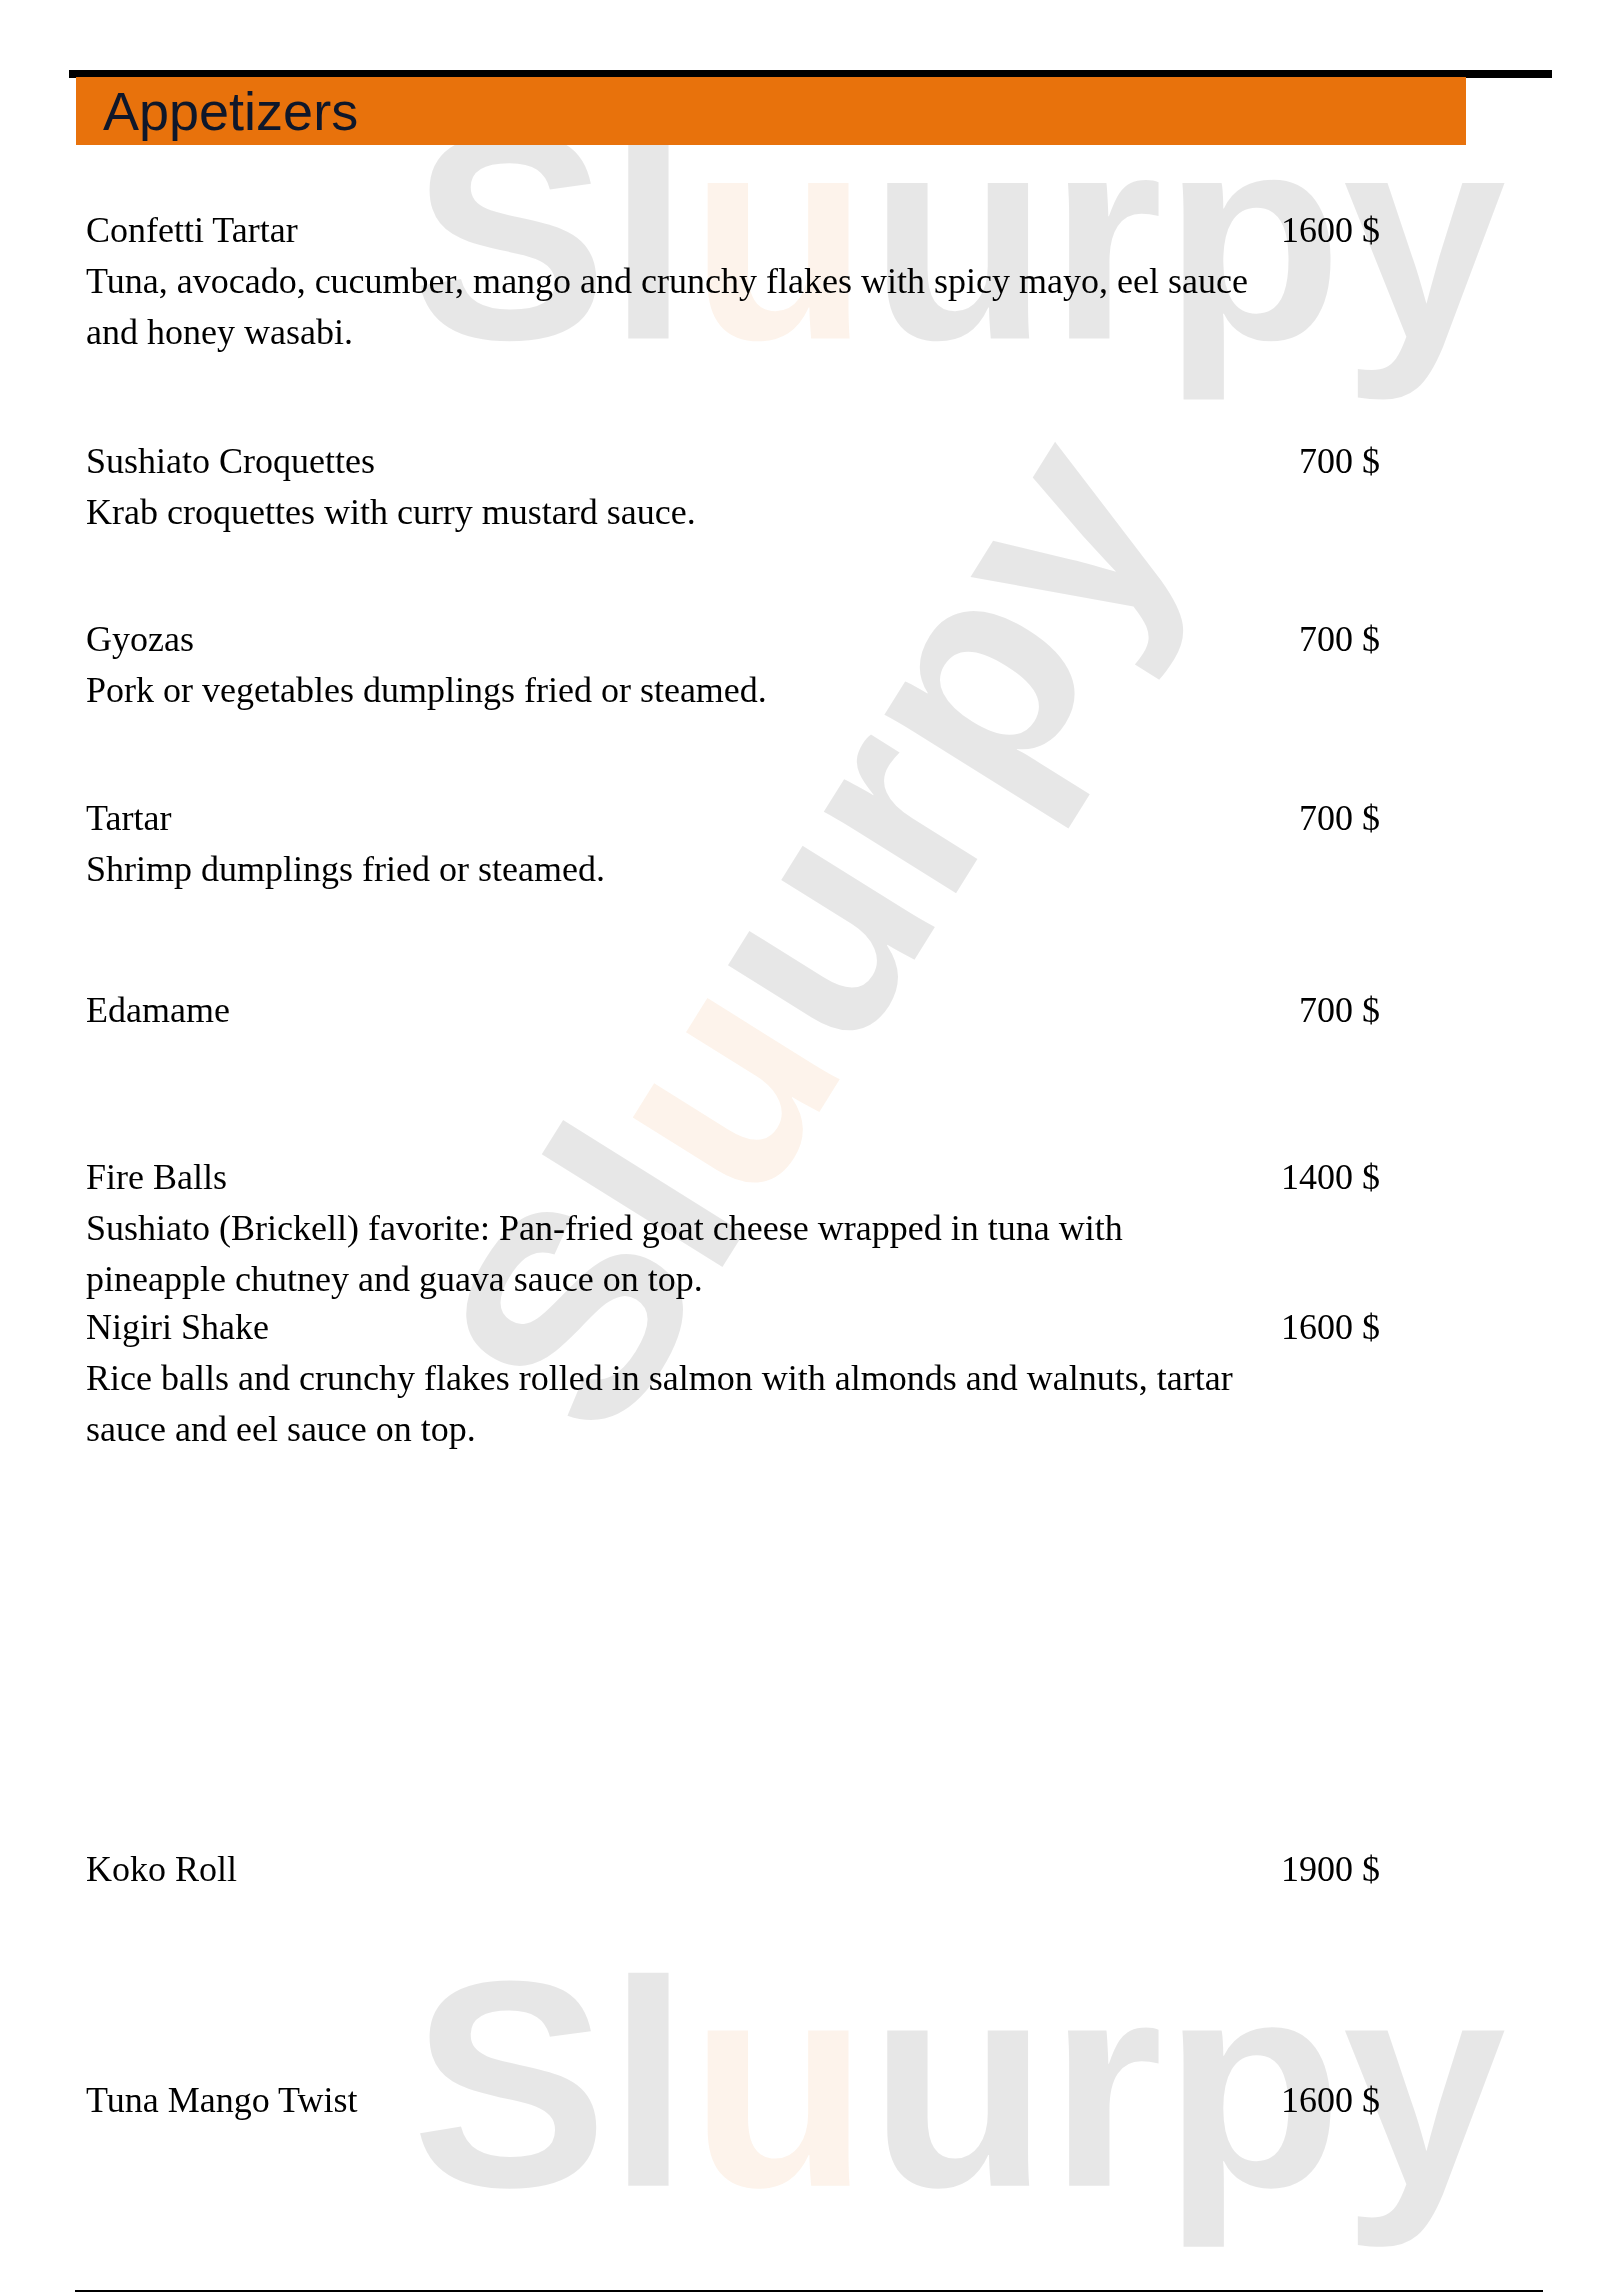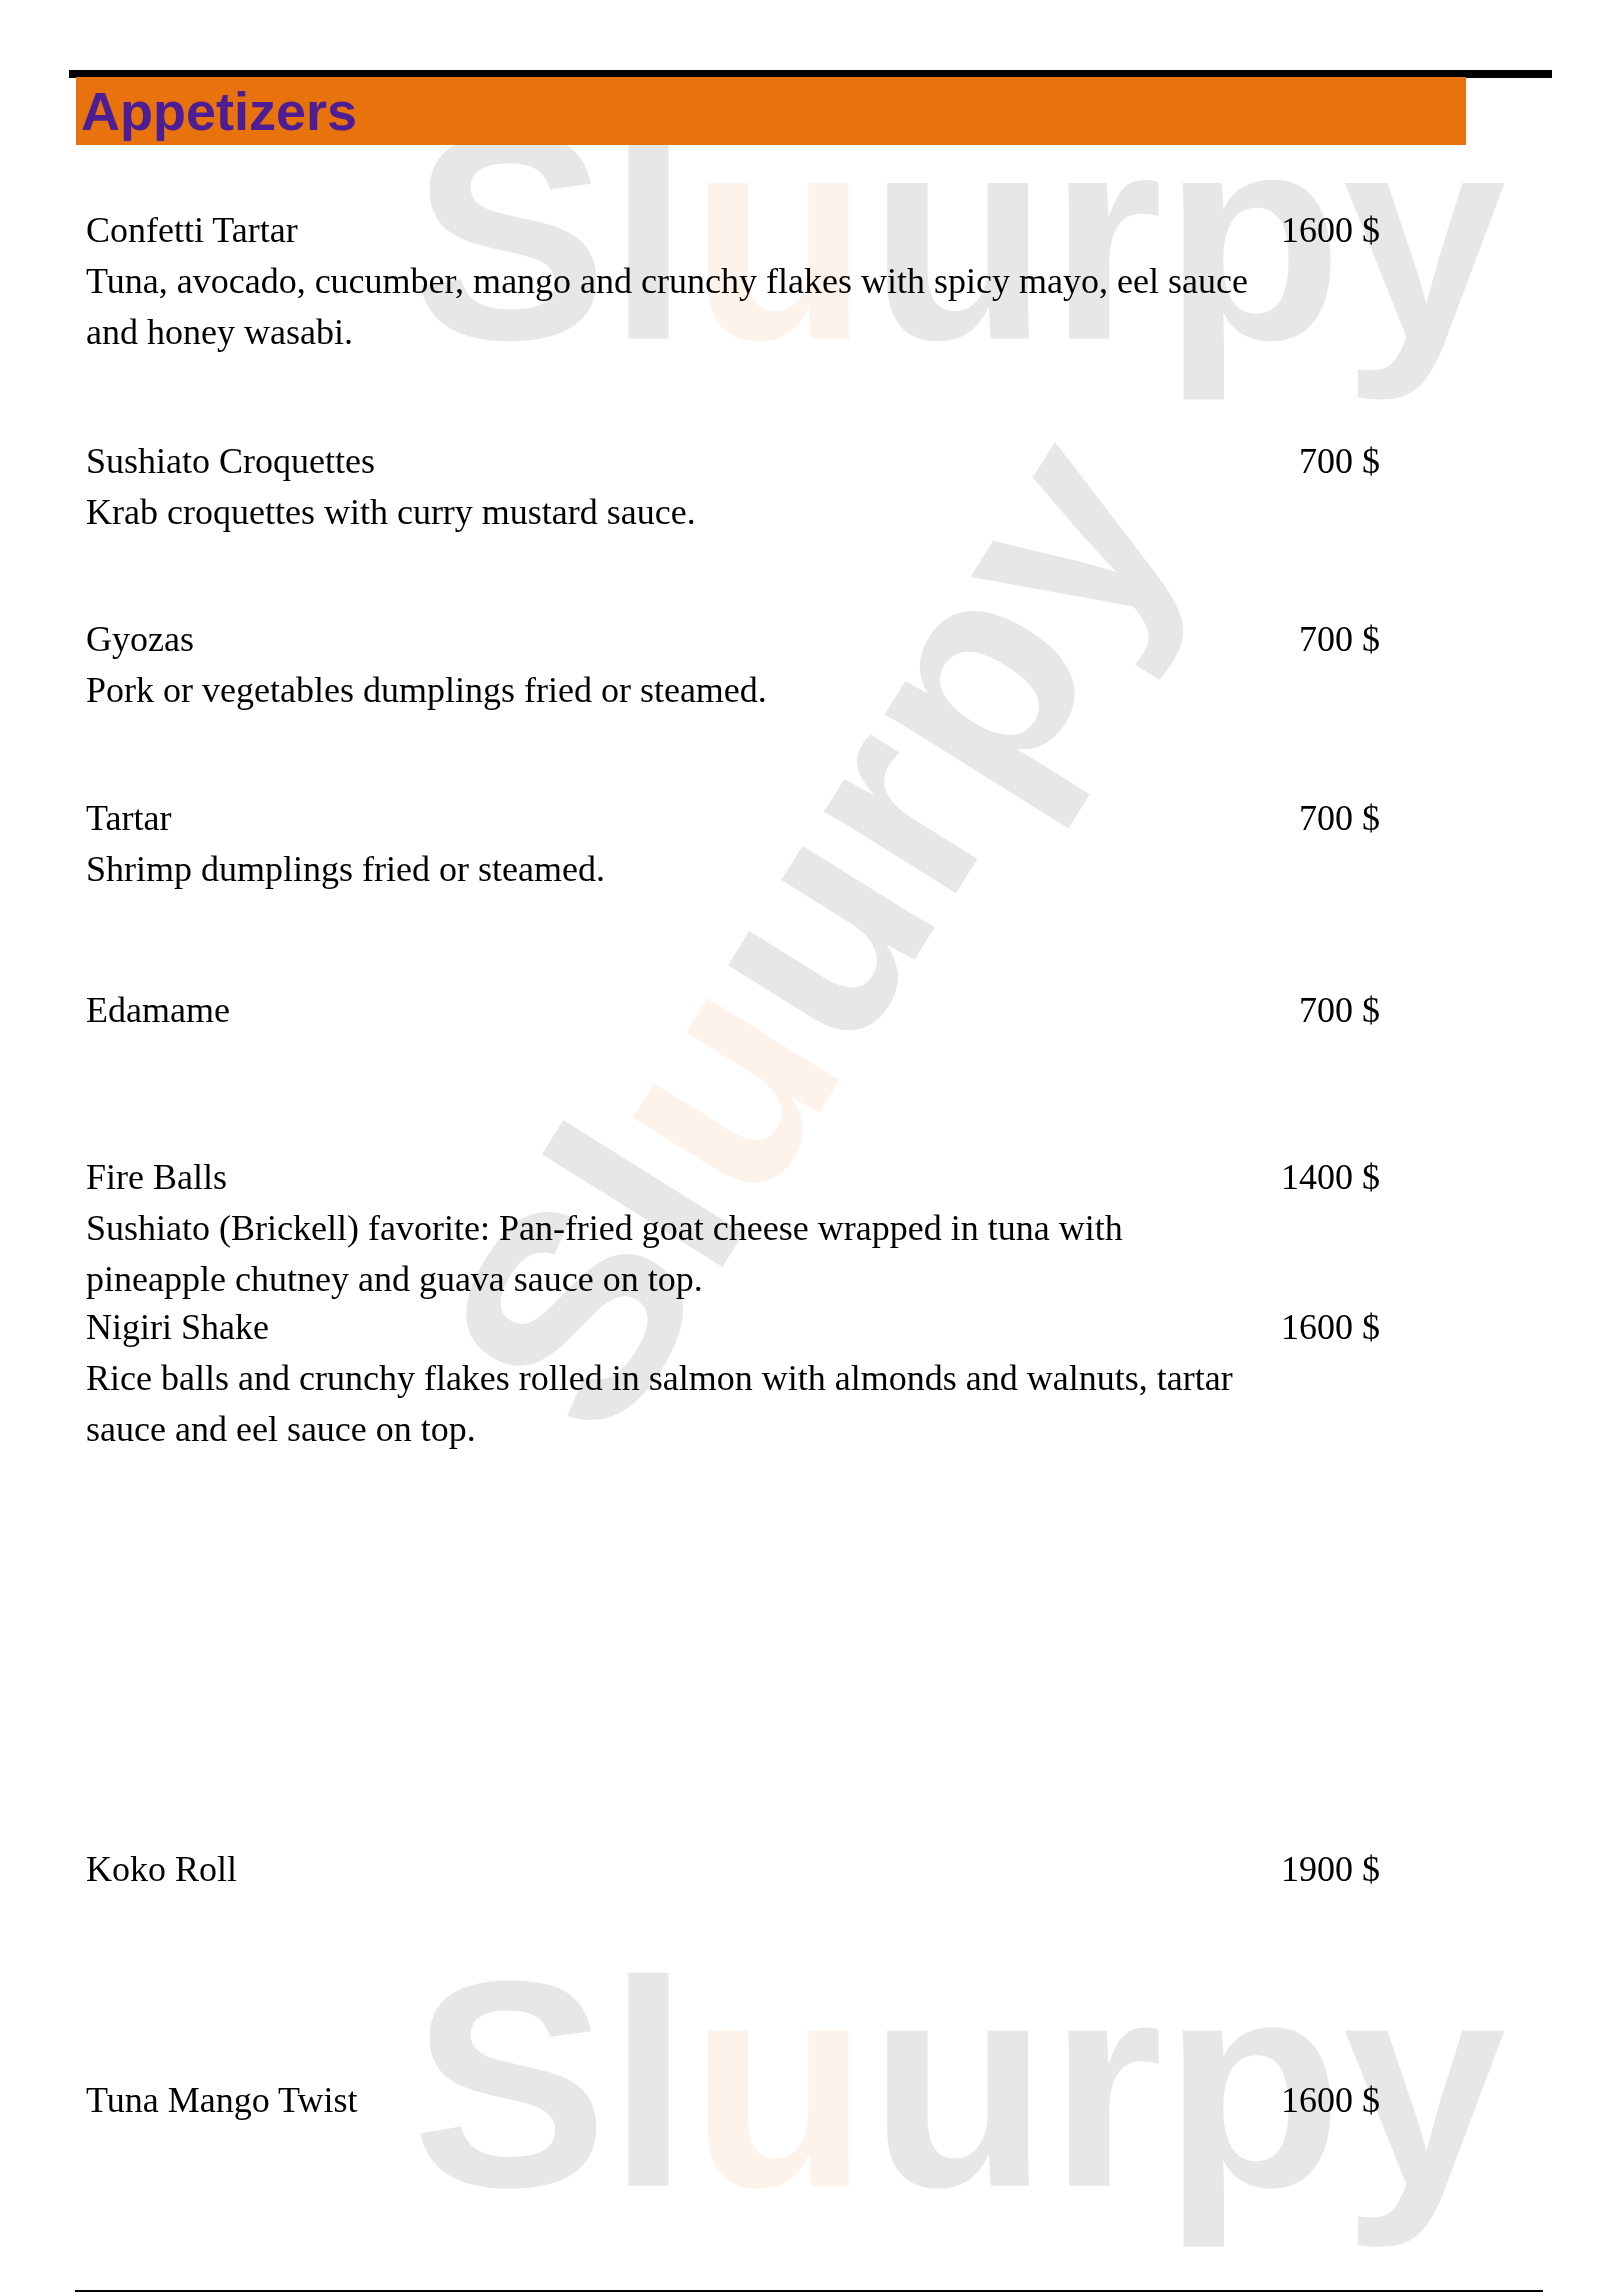--- a/index.html
+++ b/index.html
@@ -1,21 +1,21 @@
 <!DOCTYPE html>
 <html><head>
 <meta charset="utf-8">
 <style>
   html, body { margin:0; padding:0; background:#ffffff; }
   body { width:1621px; height:2293px; position:relative; overflow:hidden; }
   .watermark { position:absolute; left:0; top:0; width:1621px; height:2293px; pointer-events:none; z-index:0; }
   .top-rule { position:absolute; left:69px; top:70px; width:1483px; height:7.8px; background:#000; z-index:1; }
   .section-bar { position:absolute; left:76px; top:77px; width:1390px; height:68px; background:#e8720c; z-index:1; }
-  .section-title { position:absolute; left:5px; top:0; height:68px; line-height:68px;
-    font-family:"Liberation Sans", sans-serif; font-size:54px; color:#4c1d95;font-weight:bold; }
+  .section-title { position:absolute; left:27px; top:0; height:68px; line-height:68px;
+    font-family:"Liberation Sans", sans-serif; font-size:54px; color:#0f172a; }
   .menu-item { position:absolute; left:86px; width:1294px; z-index:2;
     font-family:"Liberation Serif", serif; font-size:36px; line-height:51px; color:#000;margin-top:28px; }
   .item-head { display:flex; justify-content:space-between; }
   .item-desc { width:1176px; }
   .bottom-rule { position:absolute; left:75px; top:2290px; width:1468px; height:2px; background:#000; z-index:1; }
 </style>
 </head>
 <body>
 
 <svg class="watermark" viewBox="0 0 1654 2339">

